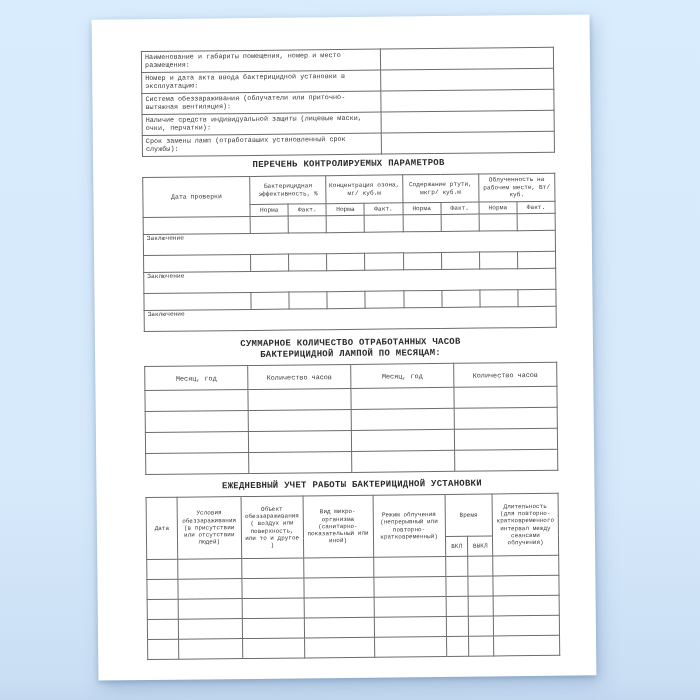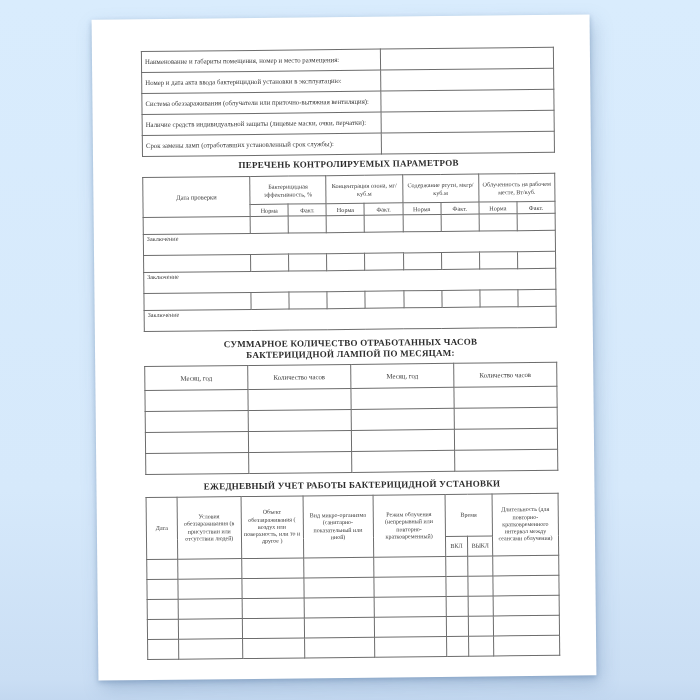--- a/index.html
+++ b/index.html
@@ -4,20 +4,21 @@
 <style>
   * { box-sizing: border-box; }
   html, body { margin: 0; padding: 0; }
   body {
     width: 700px; height: 700px; overflow: hidden;
     font-family: "Liberation Serif", "DejaVu Serif", serif;
   }
   .stage {
     position: relative; width: 700px; height: 700px;
     background: linear-gradient(180deg, #d9ecfd 0%, #d6e9fb 70%, #cadef4 97%, #c3d8f0 100%);
+    font-family: Liberation Mono, monospace;
   }
   .paper {
     position: absolute; left: 95px; top: 17px; width: 498px; height: 661px;
     background: #ffffff;
     transform: rotate(-0.6deg);
     box-shadow: 0 2px 5px rgba(96,128,168,0.45), 4px 8px 18px rgba(96,128,168,0.35);
     padding: 32px 36px 0 49px;
     color: #3a3a3a;
   }
   .tbl {

